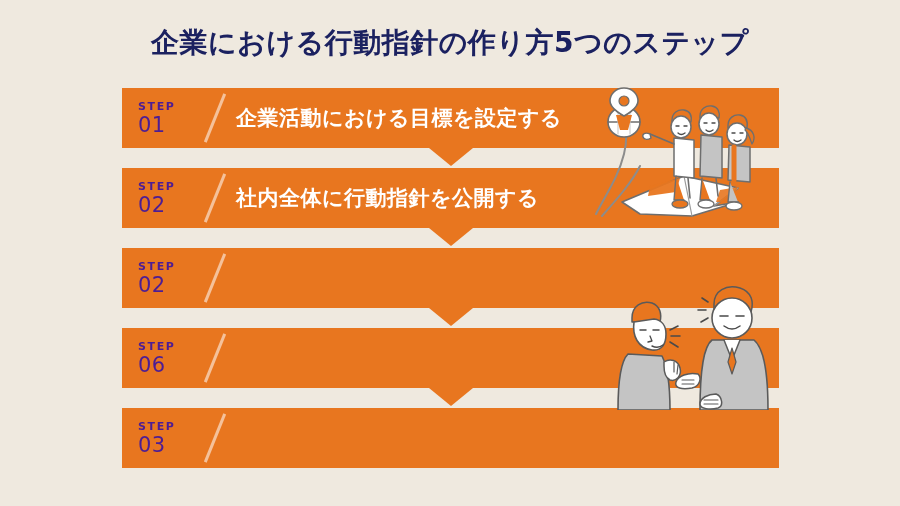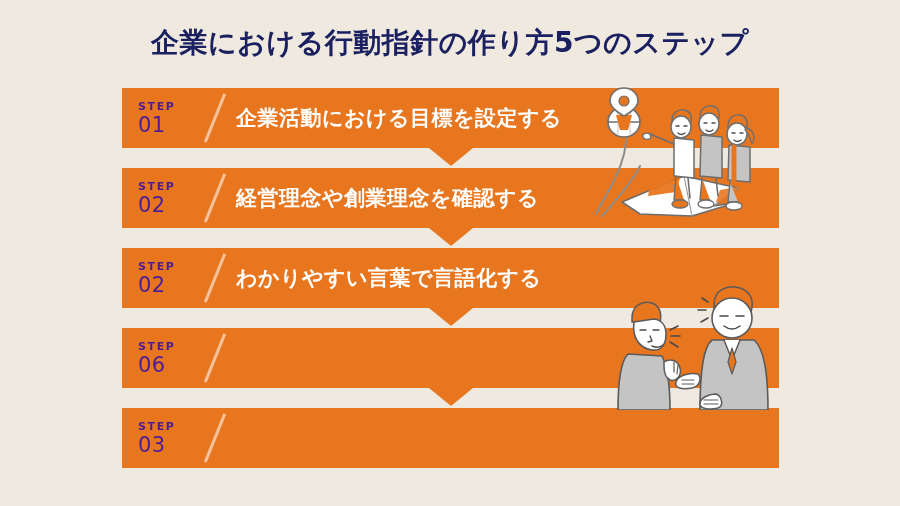--- a/index.html
+++ b/index.html
@@ -160,31 +160,30 @@
       <div class="step-text">企業活動における目標を設定する</div>
       <div class="notch"></div>
     </div>
 
     <div class="step-row">
       <div class="step-badge">
         <div class="step-word">STEP</div>
         <div class="step-num">02</div>
       </div>
       <div class="step-slash"></div>
-      <div class="step-text">経営理念や創業理念を確認する</div>
+      <div class="step-text">社内全体に行動指針を公開する</div>
       <div class="notch"></div>
     </div>
 
     <div class="step-row">
       <div class="step-badge">
         <div class="step-word">STEP</div>
         <div class="step-num">02</div>
       </div>
       <div class="step-slash"></div>
-      <div class="step-text">わかりやすい言葉で言語化する</div>
       <div class="notch"></div>
     </div>
 
     <div class="step-row">
       <div class="step-badge">
         <div class="step-word">STEP</div>
         <div class="step-num">06</div>
       </div>
       <div class="step-slash"></div>
       <div class="notch"></div>

